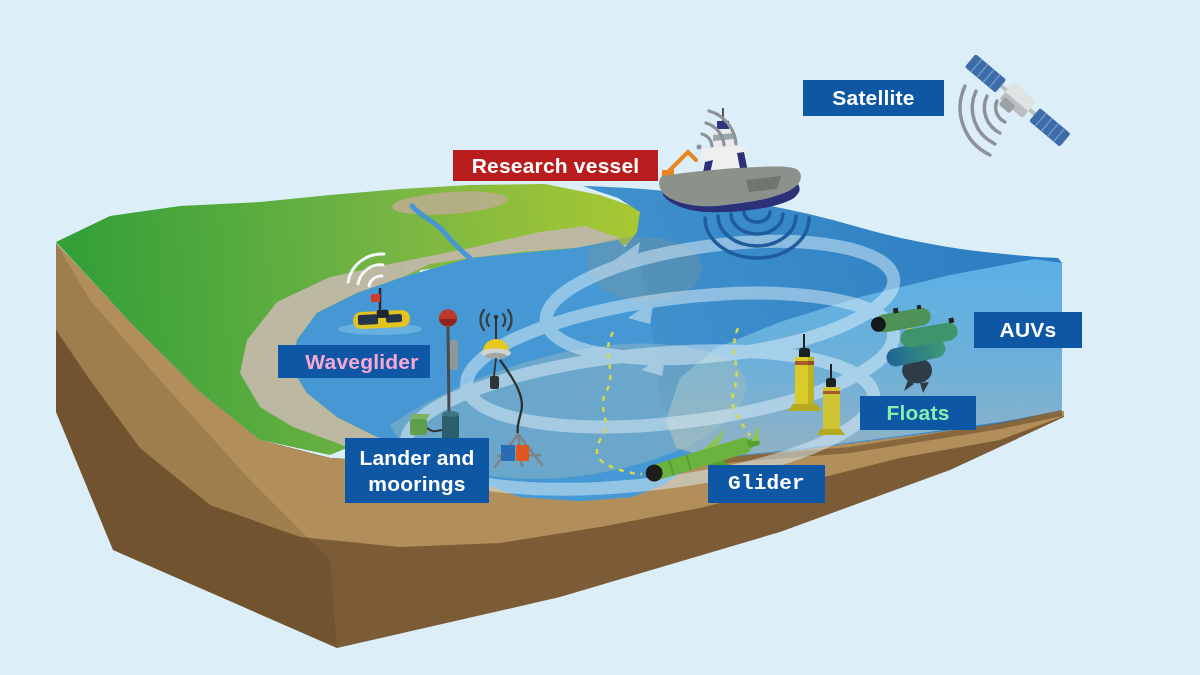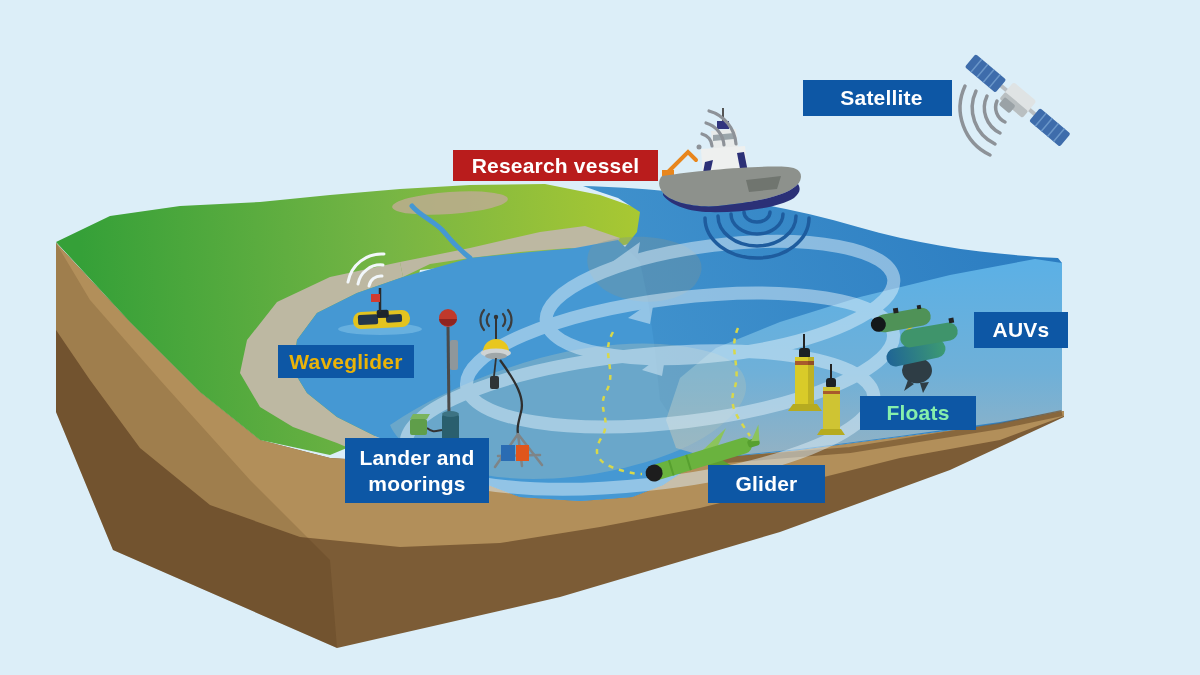--- a/index.html
+++ b/index.html
@@ -8,21 +8,21 @@
   .scene svg{position:absolute;left:0;top:0;}
   .label{position:absolute;display:flex;align-items:center;justify-content:center;
          color:#fff;font-weight:bold;font-size:21px;line-height:1.22;
          text-align:center;white-space:pre-line;letter-spacing:.2px;}
   .lbl-rv{left:453px;top:102px;width:205px;height:31px;}
   .lbl-sat{left:803px;top:80px;width:141px;height:36px;}
   .lbl-wg{left:278px;top:345px;width:136px;height:33px;}
   .lbl-lm{left:328px;top:438px;width:144px;height:65px;}
   .lbl-gl{left:708px;top:465px;width:117px;height:38px;}
   .lbl-fl{left:860px;top:396px;width:116px;height:34px;}
-  .lbl-auv{left:974px;top:312px;width:94px;height:36px;}
+  .lbl-auv{left:974px;top:312px;width:108px;height:36px;}
 </style>
 </head>
 <body style="background: rgb(220, 238, 248);">
 
 <div class="scene">
 <svg width="1200" height="675" viewBox="0 0 1200 675">
   <defs>
     <linearGradient id="landGrad" gradientUnits="userSpaceOnUse" x1="80" y1="250" x2="640" y2="210">
       <stop offset="0" stop-color="#35a038"></stop>
           <stop offset="0.55" stop-color="#76b544"></stop>
@@ -216,20 +216,20 @@
     <g transform="translate(903,320) rotate(-10)">
       <rect x="-28" y="-9" width="56" height="18" rx="9" fill="#4f9257"></rect>
       <rect x="-8" y="-13" width="5" height="5" fill="#222"></rect>
       <rect x="16" y="-12" width="4" height="4" fill="#222"></rect>
       <circle cx="-25" cy="0" r="7.5" fill="#14181a"></circle>
     </g>
   </g>
 </svg>
 
   <div class="label lbl-rv" style="background: #b91c1c; color: rgb(255, 255, 255); margin-top: 48px;">Research vessel</div>
-  <div class="label lbl-sat" style="background: rgb(13, 87, 165); color: rgb(255, 255, 255); padding-left: 8px;">Satellite</div>
-  <div class="label lbl-wg" style="background: rgb(13, 87, 165); color: #eab308;">Waveglider</div>
+  <div class="label lbl-sat" style="background: rgb(13, 87, 165); color: rgb(255, 255, 255);">Satellite</div>
+  <div class="label lbl-wg" style="background: rgb(13, 87, 165); color: #f9a8d4; padding-left: 16px;">Waveglider</div>
   <div class="label lbl-lm" style="background: rgb(13, 87, 165); color: rgb(255, 255, 255); margin-left: 17px;">Lander and
 moorings</div>
-  <div class="label lbl-gl" style="background: rgb(13, 87, 165); color: rgb(255, 255, 255);">Glider</div>
+  <div class="label lbl-gl" style="background: rgb(13, 87, 165); color: rgb(255, 255, 255); font-family: Liberation Mono, monospace;">Glider</div>
   <div class="label lbl-fl" style="background: rgb(13, 87, 165); color: #86efac;">Floats</div>
   <div class="label lbl-auv" style="background: rgb(13, 87, 165); color: rgb(255, 255, 255);">AUVs</div>
 </div>
 
 </body></html>

